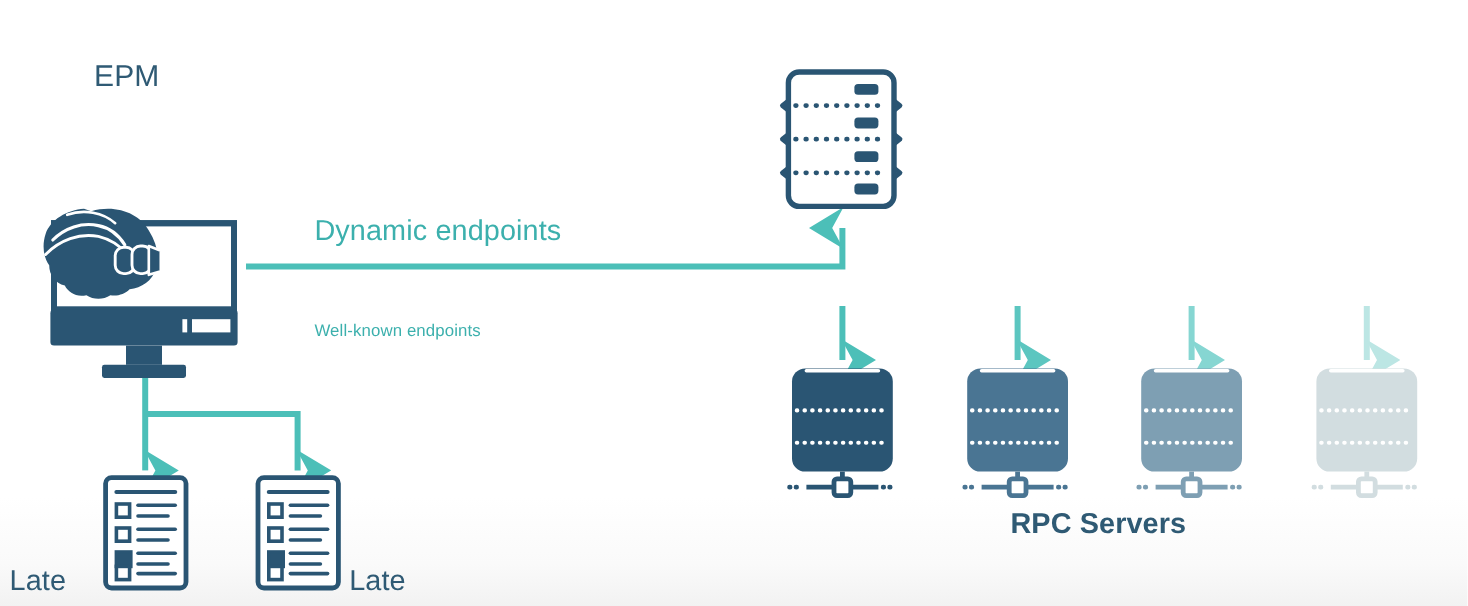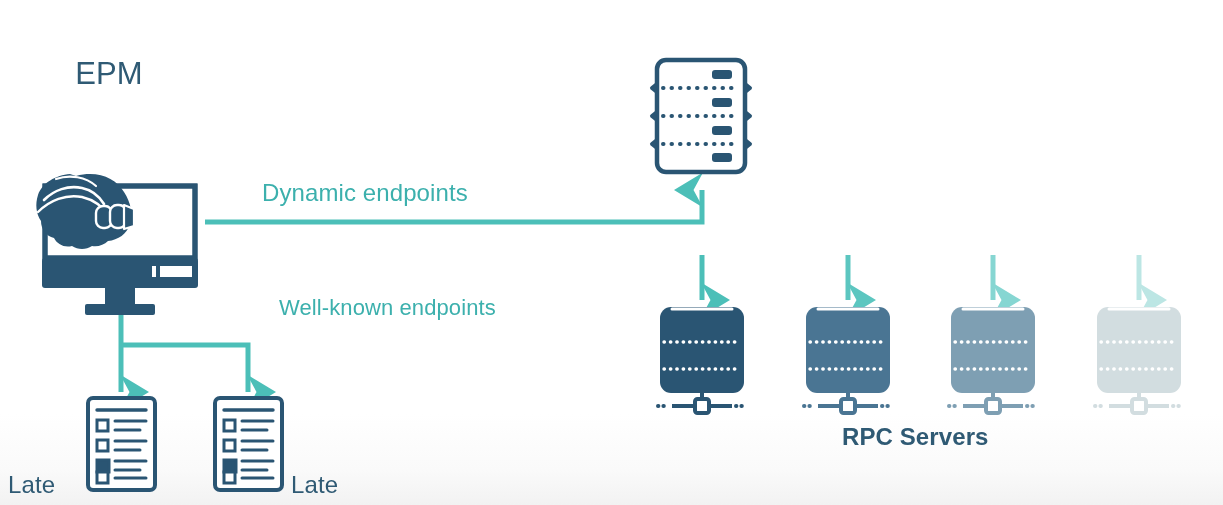--- a/index.html
+++ b/index.html
@@ -28,34 +28,33 @@
   .lbl {
     position: absolute;
     white-space: pre;
     line-height: 1.12;
     letter-spacing: 0.1px;
   }
   .lbl-epm {
     left: 0; top: 22px;
     width: 1223px;
     text-align: center;
-    font-size: 31px;
+    font-size: 25px;
     color: #2f5a74;
   }
   .lbl-epm span { position: relative; left: -520px; }
   .lbl-dynamic {
     left: 262px; top: 180px;
     font-size: 24px;
     color: #3cb0ad;
   }
   .lbl-wellknown {
-    left: 279px; top: 268px;
-    font-size: 22px;
+    left: 262px; top: 268px;
+    font-size: 14px;
     color: #3cb0ad;
-    margin-top: 28px;
   }
   .lbl-early {
     left: 8px; top: 418px;
     font-size: 24px;
     color: #2f5a74;
     text-align: left;
   }
   .lbl-late {
     left: 291px; top: 418px;
     font-size: 24px;

